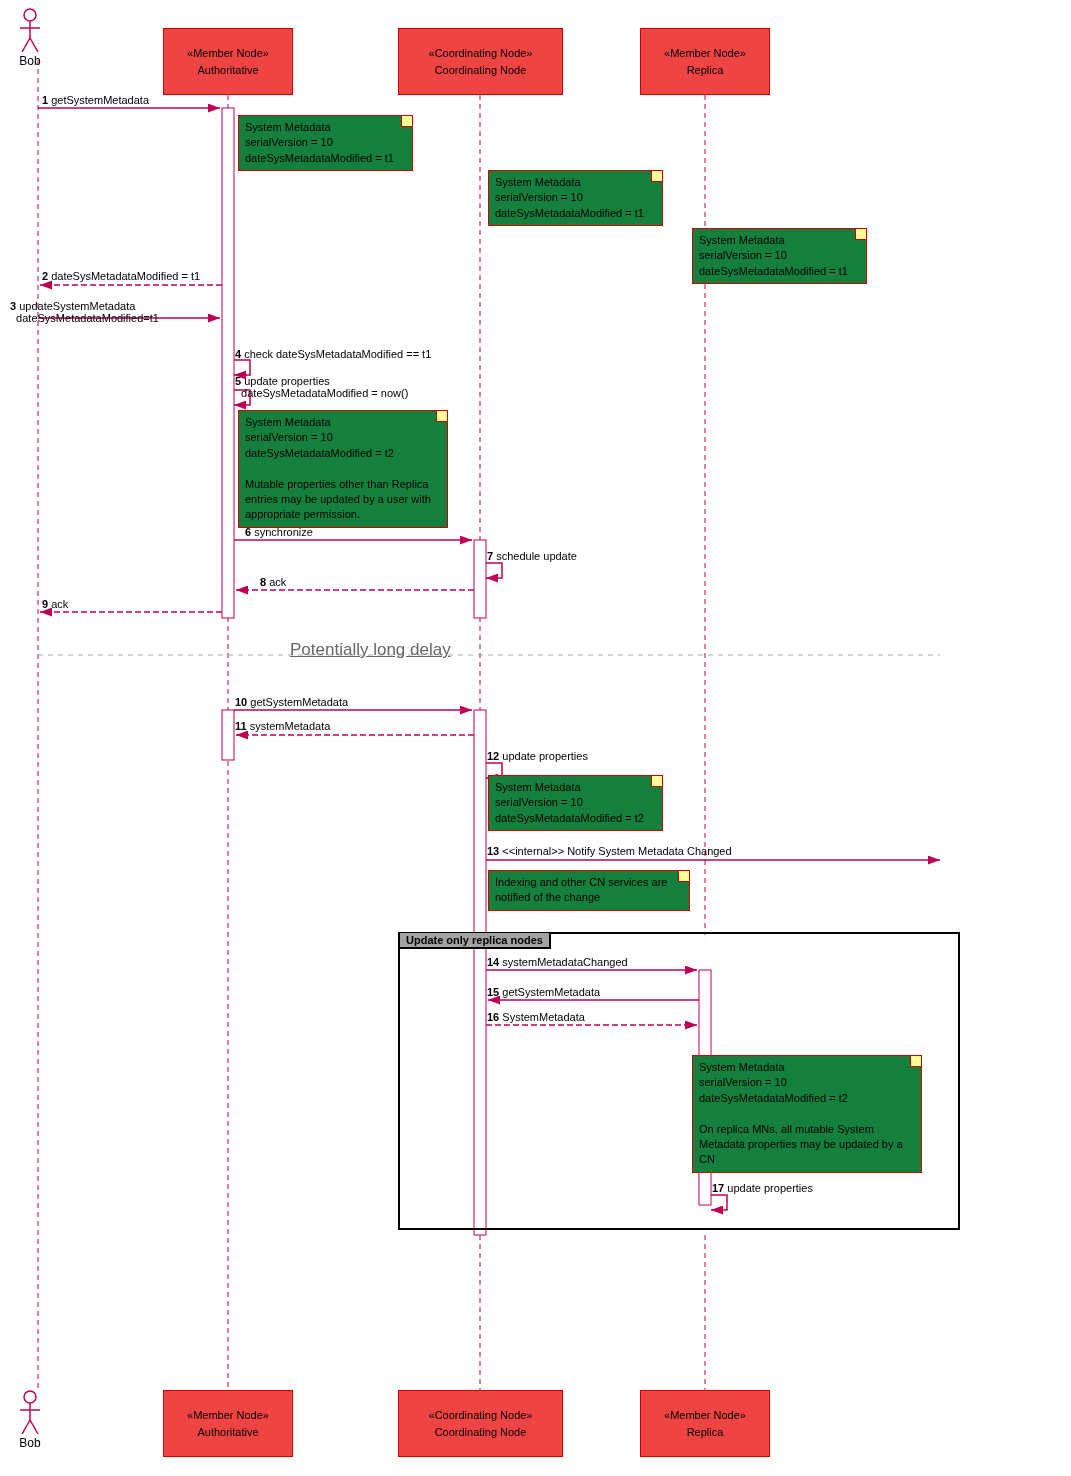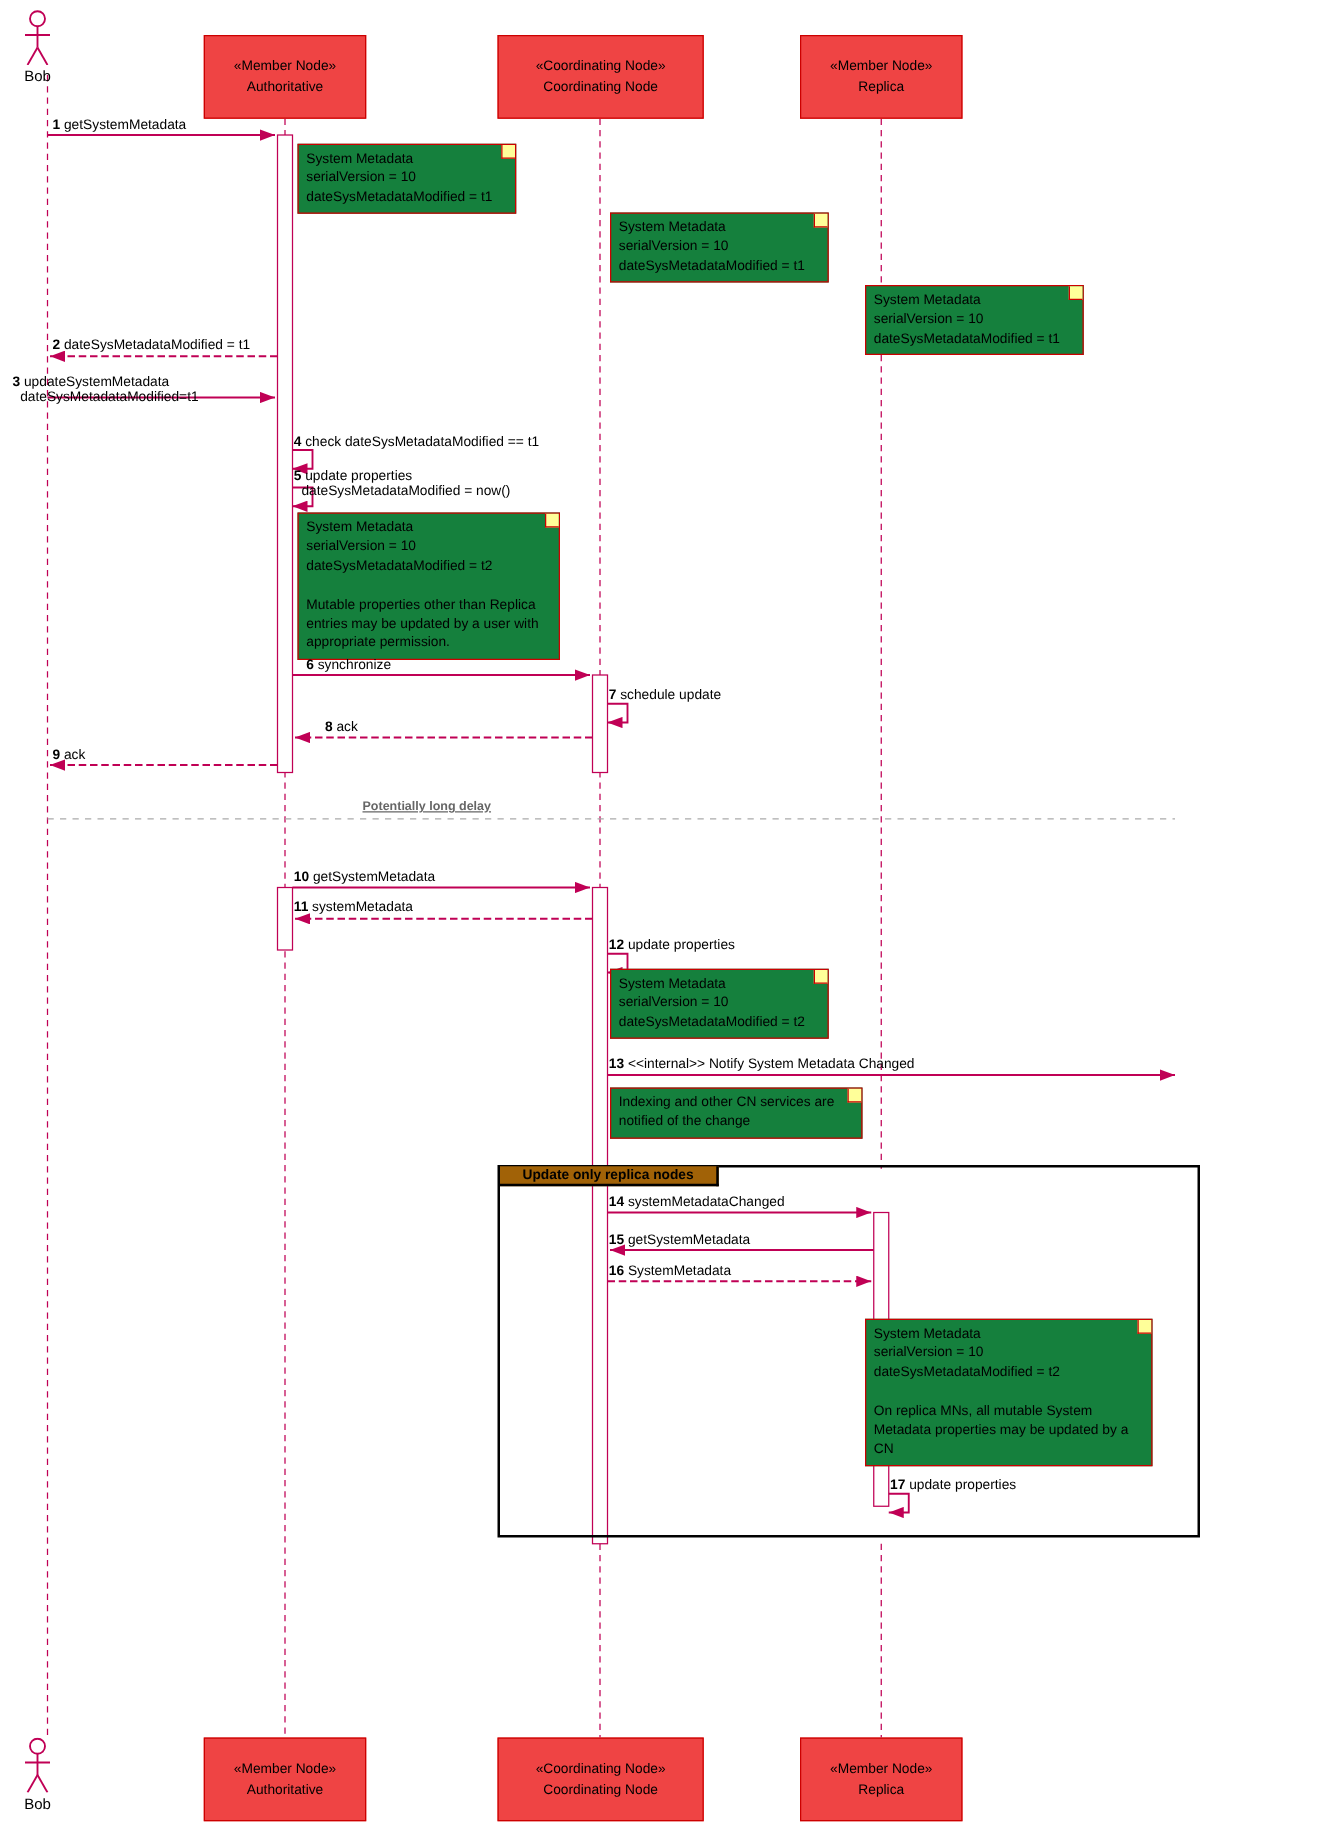--- a/index.html
+++ b/index.html
@@ -79,33 +79,32 @@
     }
     
     .fragment {
       position: absolute;
       border: 2px solid #000;
     }
     .fragment-label {
       position: absolute;
       top: -1px;
       left: 0;
-      background: #a16207;
+      background: #a3a3a3;
       border-right: 2px solid #000;
       border-bottom: 2px solid #000;
-      padding: 1px 18px;
+      padding: 1px 6px;
       font-size: 11px;
       font-weight: bold;
     }
     .divider-label {
       position: absolute;
-      font-size: 10px;
+      font-size: 17px;
       color: #666;
       text-decoration: underline;
-      font-weight: bold;
     }
   </style>
 </head>
 <body>
 
 <div class="diagram-container">
 
   <svg class="arrows">
     <defs>
       <marker id="arrowhead" markerWidth="8" markerHeight="6" refX="8" refY="3" orient="auto">

